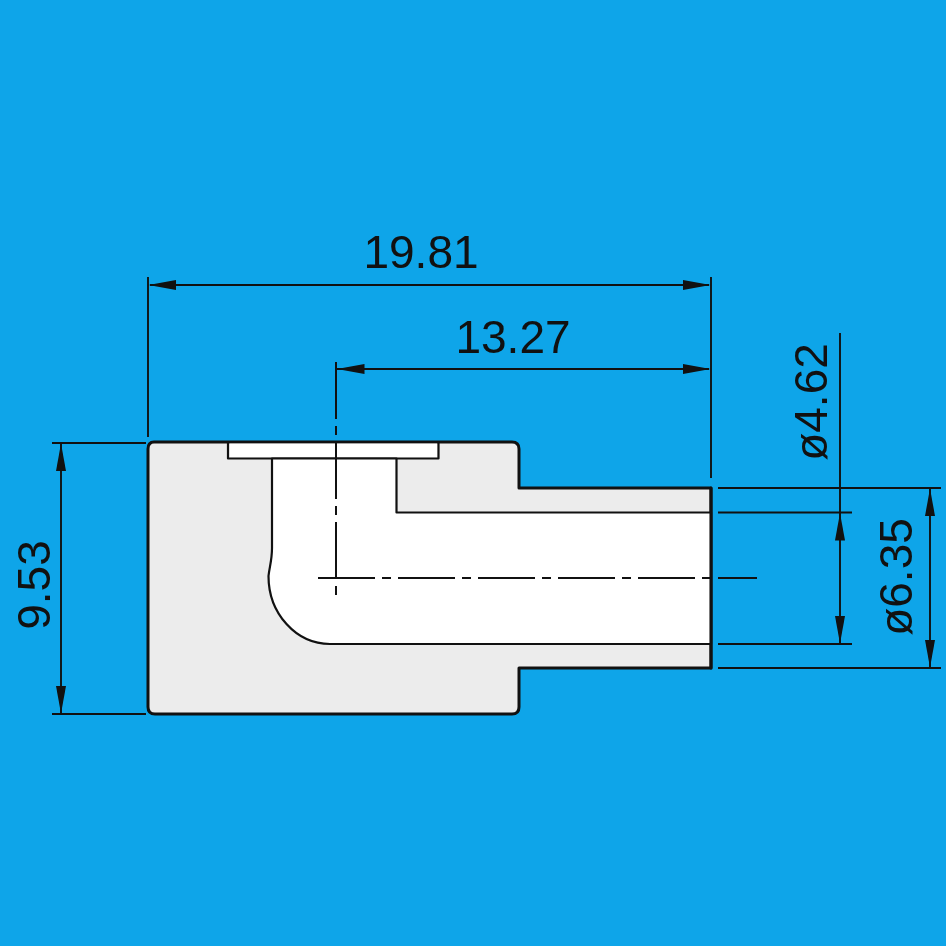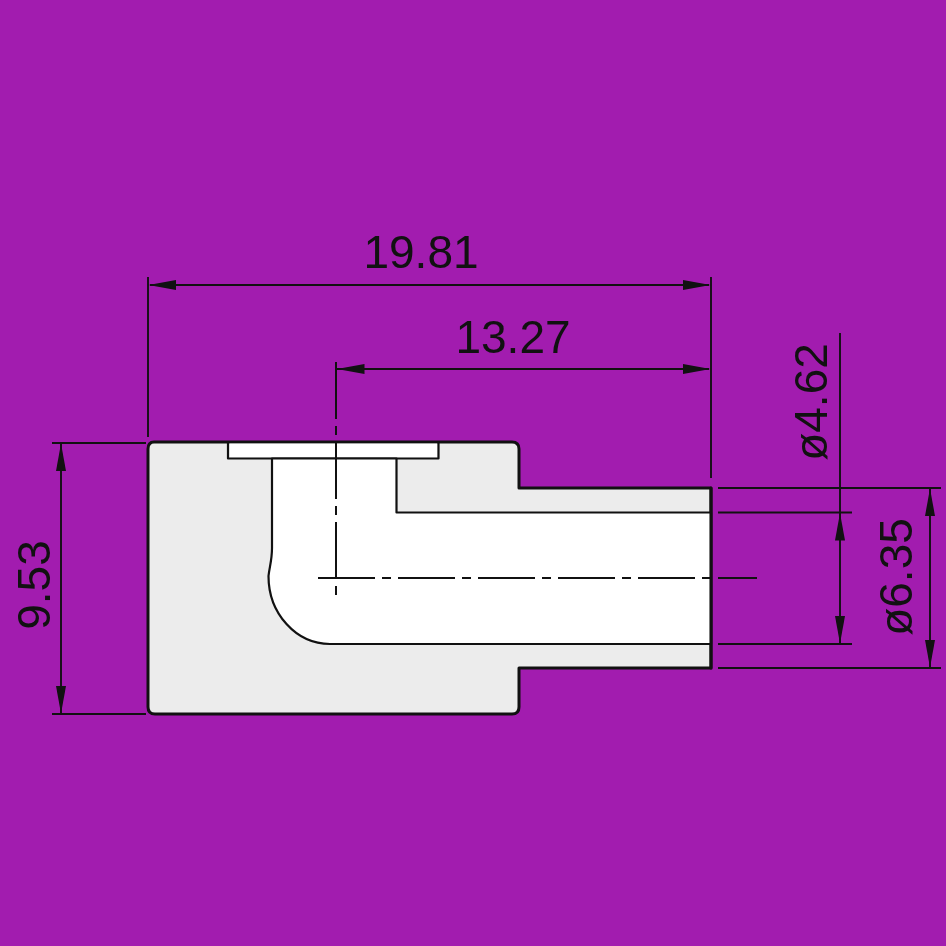--- a/index.html
+++ b/index.html
@@ -7,21 +7,21 @@
     padding: 0;
     background: #ffffff;
     width: 946px;
     height: 946px;
     font-family: "Liberation Sans", sans-serif;
   }
   .stage {
     position: relative;
     width: 946px;
     height: 946px;
-    background: #a21caf;
+    background: #0ea5e9;
     overflow: hidden;
   }
   svg { display: block; }
   .outline {
     fill: #ececec;
     stroke: #111111;
     stroke-width: 3;
     stroke-linejoin: round;
     stroke-linecap: round;
   }

